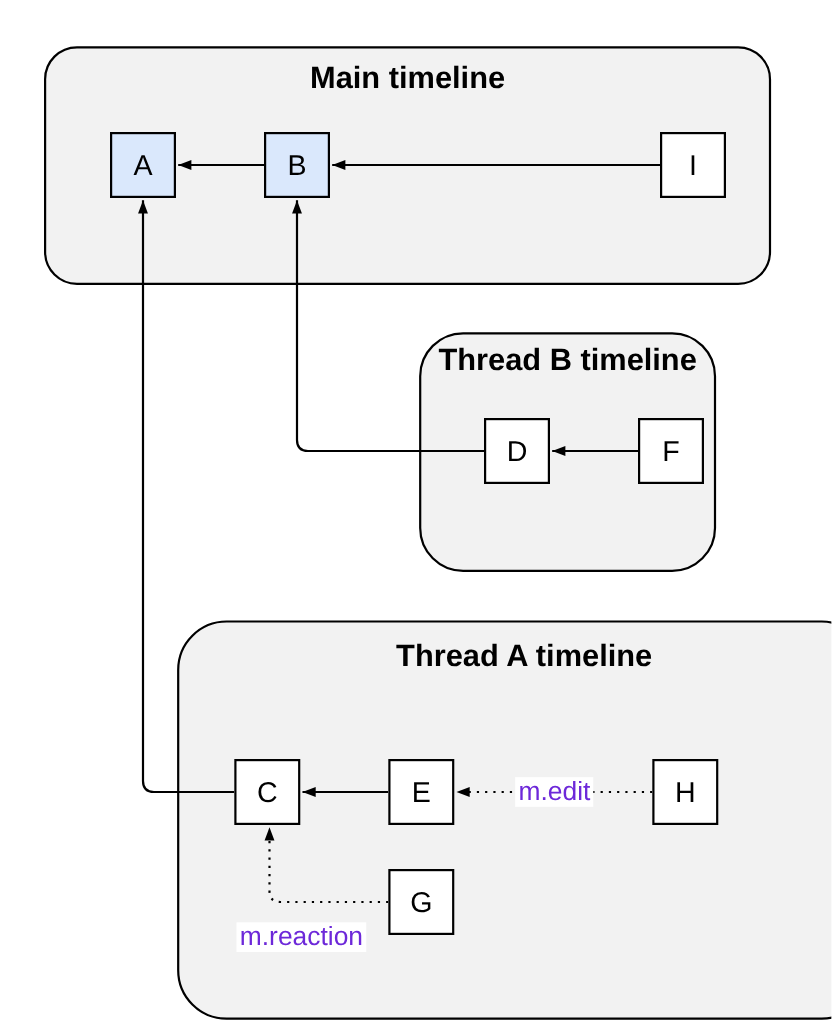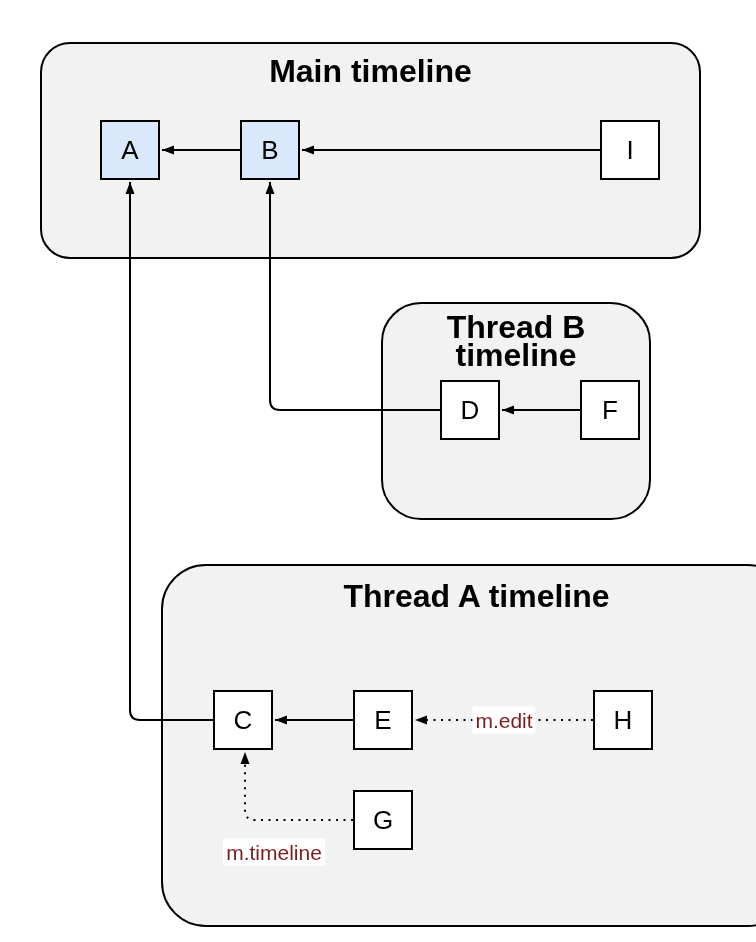--- a/index.html
+++ b/index.html
@@ -18,21 +18,21 @@
     box-sizing: border-box;
   }
   #group-main     { left: 40px;  top: 42px;  width: 661px; height: 217px; border-radius: 30px; }
   #group-thread-b { left: 381px; top: 302px; width: 270px; height: 218px; border-radius: 40px; }
   #group-thread-a { left: 161px; top: 564px; width: 631px; height: 363px; border-radius: 45px; }
   .group-title {
     position: absolute;
     left: 0; right: 0;
     text-align: center;
     font-weight: bold;
-    font-size: 32px;
+    font-size: 28px;
     line-height: 28px;
     color: #000000;
   }
   #group-main .group-title     { top: 13px; }
   #group-thread-b .group-title { top: 9px;  }
   #group-thread-a .group-title { top: 16px; }
 
   .edges {
     position: absolute;
     left: 0; top: 0;
@@ -69,23 +69,23 @@
   #node-c { left: 213px; top: 690px; }
   #node-e { left: 353px; top: 690px; }
   #node-h { left: 593px; top: 690px; }
   #node-g { left: 353px; top: 790px; }
 
   .edge-label {
     position: absolute;
     transform: translate(-50%, -50%);
     background: #ffffff;
     padding: 1px 3px;
-    font-size: 21px;
+    font-size: 24px;
     line-height: 25px;
-    color: #7f1d1d;
+    color: #6d28d9;
     white-space: nowrap;
   }
   #label-m-edit     { left: 504px; top: 720px; }
   #label-m-reaction { left: 274px; top: 852px; }
 </style>
 </head>
 <body>
 
 <div class="canvas">
 
@@ -122,15 +122,15 @@
   <div class="node highlight" id="node-b">B</div>
   <div class="node" id="node-i">I</div>
   <div class="node" id="node-d">D</div>
   <div class="node" id="node-f">F</div>
   <div class="node" id="node-c">C</div>
   <div class="node" id="node-e">E</div>
   <div class="node" id="node-h">H</div>
   <div class="node" id="node-g">G</div>
 
   <div class="edge-label" id="label-m-edit">m.edit</div>
-  <div class="edge-label" id="label-m-reaction">m.timeline</div>
+  <div class="edge-label" id="label-m-reaction">m.reaction</div>
 
 </div>
 
 </body></html>

